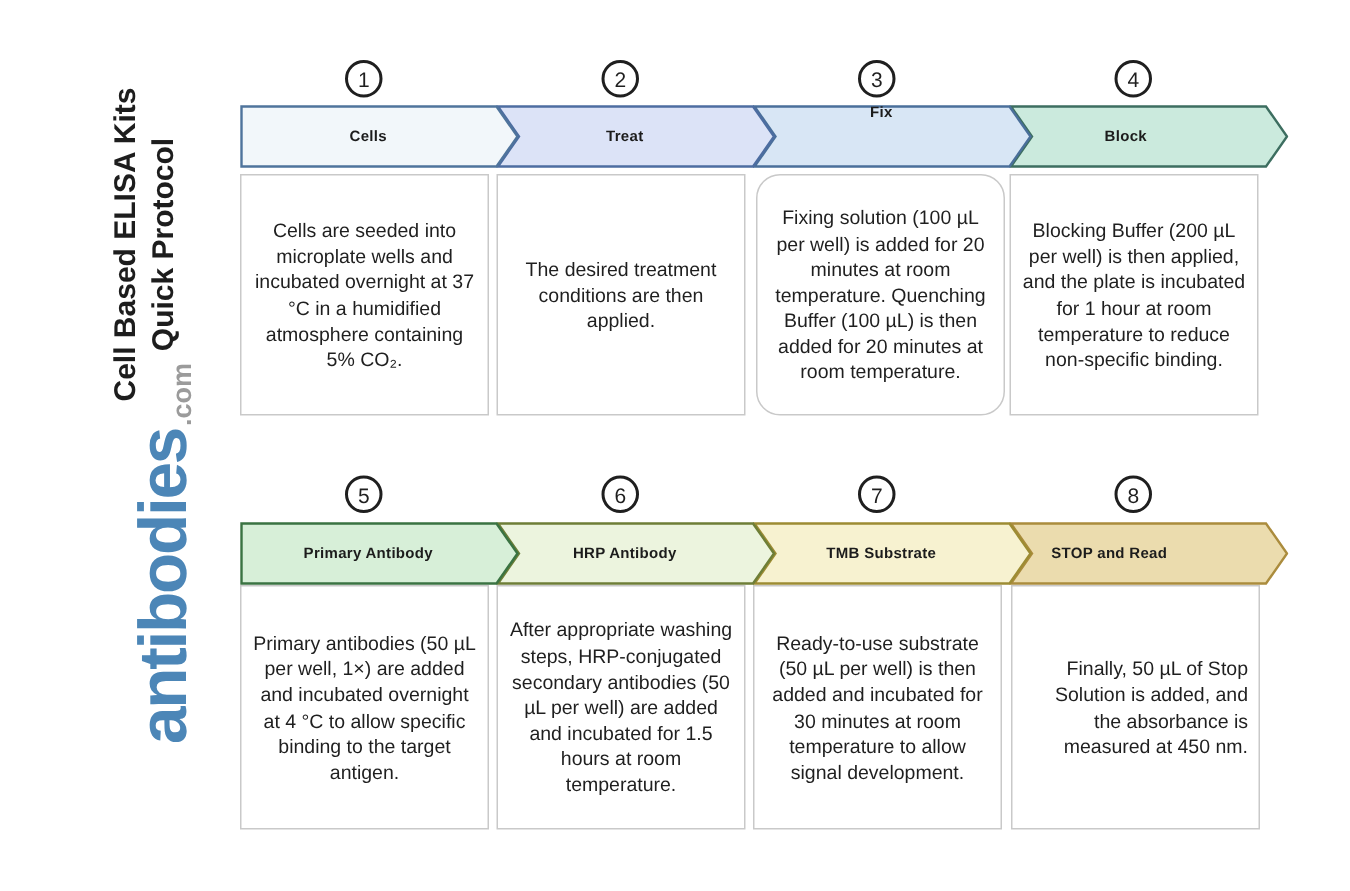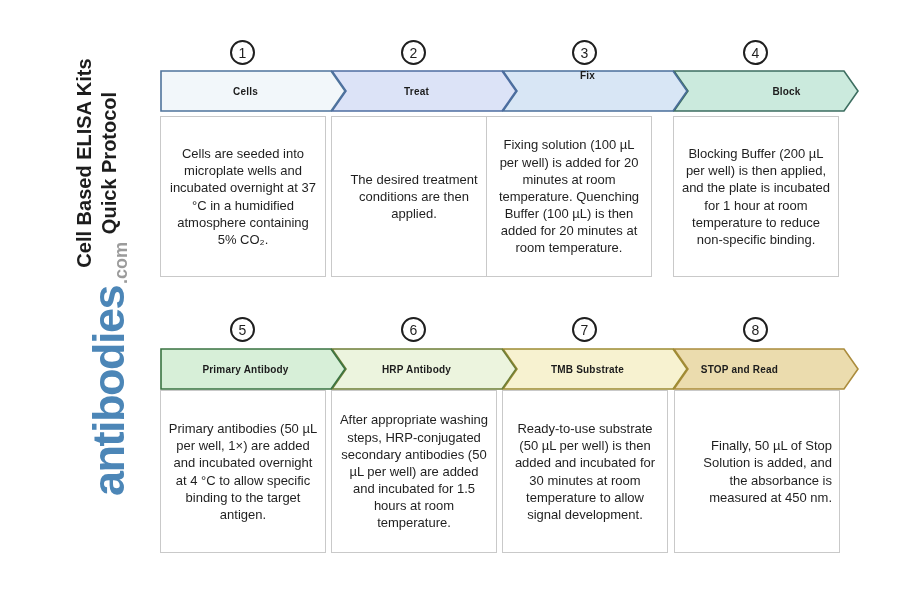--- a/index.html
+++ b/index.html
@@ -100,29 +100,29 @@
   <svg class="arrow-svg" style="left:502px;top:70px;z-index:6;" viewBox="0 0 186 42">
     <polygon points="1,1 171,1 185,21 171,41 1,41 15,21" stroke-width="1.6" fill="#d8e6f5" stroke="#4a6f9a"></polygon>
   </svg>
   <svg class="arrow-svg" style="left:673px;top:70px;z-index:5;" viewBox="0 0 186 42">
     <polygon points="1,1 171,1 185,21 171,41 1,41 15,21" stroke-width="1.6" fill="#cbeadd" stroke="#3d6e60"></polygon>
   </svg>
 
   <div class="arrow-label" style="left:160px;top:70px;z-index:9;">Cells</div>
   <div class="arrow-label" style="left:331px;top:70px;z-index:9;">Treat</div>
   <div class="arrow-label" style="left:502px;top:54px;z-index:9;">Fix</div>
-  <div class="arrow-label" style="left:701px;top:70px;z-index:9;">Block</div>
+  <div class="arrow-label" style="left:665px;top:70px;z-index:9;">Block</div>
 
   <div class="desc-box row1-box" style="left:160px;">
       <span>Cells are seeded into microplate wells and incubated overnight at 37 °C in a humidified atmosphere containing 5% CO₂.</span>
     </div>
   <div class="desc-box row1-box" style="left:331px;">
       <span>The desired treatment conditions are then applied.</span>
     </div>
-  <div class="desc-box row1-box" style="left:486px;">
+  <div class="desc-box row1-box" style="left:504px;border-radius:16px;">
       <span>Fixing solution (100 µL per well) is added for 20 minutes at room temperature. Quenching Buffer (100 µL) is then added for 20 minutes at room temperature.</span>
     </div>
   <div class="desc-box row1-box" style="left:673px;">
       <span>Blocking Buffer (200 µL per well) is then applied, and the plate is incubated for 1 hour at room temperature to reduce non-specific binding.</span>
     </div>
 
   <div class="circle" style="left:230px;top:317px;">
       <span>5</span>
     </div>
   <div class="circle" style="left:401px;top:317px;">

